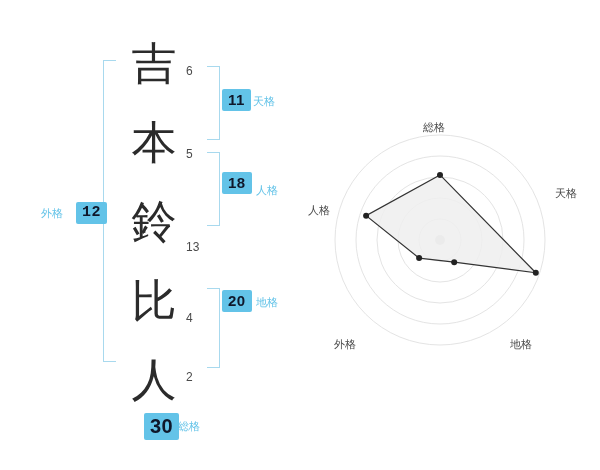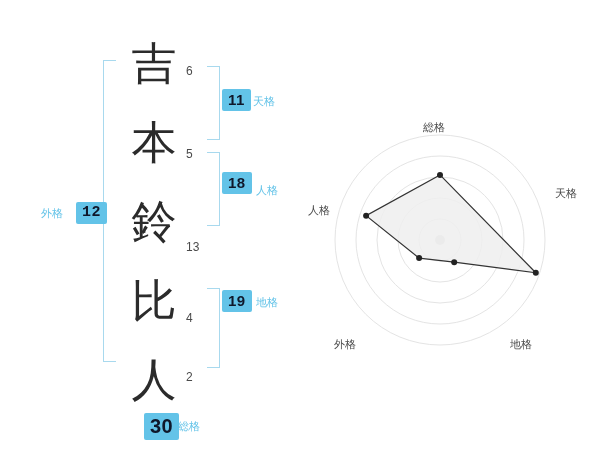--- a/index.html
+++ b/index.html
@@ -130,21 +130,21 @@
 
     <div class="bracket-r" style="left:207px; top:66px; height:72px;"></div>
     <div class="chip" style="left:222px; top:89px;">11</div>
     <div class="chip-label" style="left:253px; top:94px;">天格</div>
 
     <div class="bracket-r" style="left:207px; top:152px; height:72px;"></div>
     <div class="chip" style="left:222px; top:172px;">18</div>
     <div class="chip-label" style="left:256px; top:183px;">人格</div>
 
     <div class="bracket-r" style="left:207px; top:288px; height:78px;"></div>
-    <div class="chip" style="left:222px; top:290px;">19</div>
+    <div class="chip" style="left:222px; top:290px;">20</div>
     <div class="chip-label" style="left:256px; top:295px;">地格</div>
 
     <div class="bracket-l" style="left:103px; top:60px; height:300px;"></div>
     <div class="chip" style="left:76px; top:202px;font-family:Liberation Mono, monospace;">12</div>
     <div class="chip-label" style="left:41px; top:206px;">外格</div>
 
     <div class="chip" style="left:144px; top:413px; font-size:20px;">30</div>
     <div class="chip-label" style="left:178px; top:419px;">総格</div>
   </div>
 

